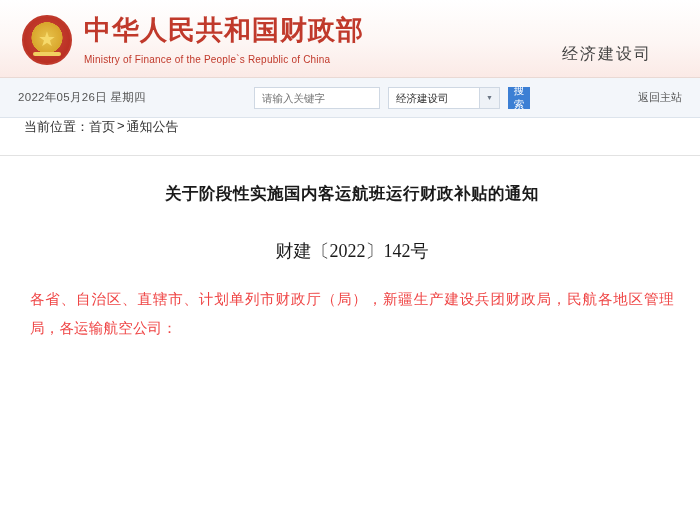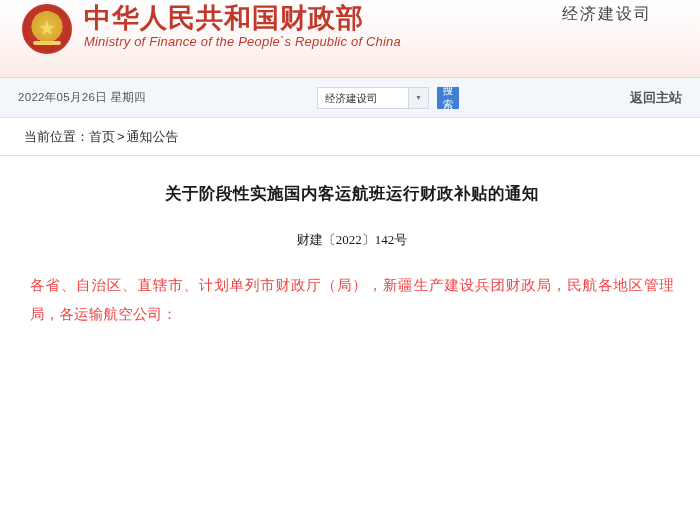--- a/index.html
+++ b/index.html
@@ -16,22 +16,22 @@
     background: #fff;
   }
 
   
   .banner {
     position: relative;
     height: 78px;
     background: linear-gradient(180deg, #ffffff 0%, #fdf6f4 55%, #fbeae6 100%);
     border-bottom: 1px solid #e9d9d4;
     display: flex;
-    align-items: flex-start;
-    padding: 4px 22px;
+    align-items: flex-end;
+    padding: 12px 22px;
   }
   .emblem {
     width: 50px; height: 50px;
     border-radius: 50%;
     background: radial-gradient(circle at 50% 45%, #e7c24c 0%, #d9a62c 45%, #c0392b 46%, #b3241a 100%);
     border: 2px solid #c0392b;
     position: relative;
     flex: 0 0 auto;
     margin-right: 12px;
   }
@@ -57,24 +57,23 @@
   .title-cn {
     color: #c0392b;
     font-size: 27px;
     font-weight: bold;
     letter-spacing: 1px;
     line-height: 1.1;
     font-family: "Liberation Serif", serif;
   }
   .title-en {
     color: #c0392b;
-    font-size: 13px;
-    margin-top: 0;
+    font-size: 10px;
+    margin-top: 8px;
     letter-spacing: .2px;
-    font-style: italic;
   }
   .banner-right {
     margin-left: auto;
     color: #444;
     font-size: 16px;
     letter-spacing: 2px;
     padding-right: 26px;
   }
 
   
@@ -131,32 +130,31 @@
     width: 22px; height: 22px;
     background: #3c7fd4;
     color: #fff;
     font-size: 10.5px;
     border: none;
     display: flex; align-items: center; justify-content: center;
     cursor: pointer;
     font-family: "Liberation Sans", sans-serif;
   }
   .nav-right {
-    font-size: 13px;
+    font-size: 11px;
     color: #555;
     white-space: nowrap;
-    font-weight: bold;
   }
 
   
   .crumb-wrap {
     height: 38px;
     border-bottom: 1px solid #e2e2e2;
     display: flex;
-    align-items: center;
+    align-items: flex-start;
     padding: 0 24px;
     font-size: 13px;
     color: #333;
   }
   .crumb-sep { margin: 0 2px; }
   .crumb-link { color: #333; text-decoration: none; }
 
   
   .doc {
     padding: 26px 26px 0 30px;
@@ -165,23 +163,23 @@
     text-align: center;
     font-size: 16.5px;
     font-weight: bold;
     color: #1a1a1a;
     font-family: "Liberation Serif", serif;
     letter-spacing: .5px;
     line-height: 1.5;
   }
   .doc-number {
     text-align: center;
-    font-size: 13px;
+    font-size: 18px;
     color: #1a1a1a;
-    margin-top: 24px;
+    margin-top: 32px;
     font-family: "Liberation Serif", serif;
   }
   .doc-p {
     font-size: 14.5px;
     color: #ef4444;
     line-height: 2.0;
     margin-top: 22px;
     text-align: justify;
     font-family: "Liberation Serif", serif;
     letter-spacing: .2px;
@@ -198,20 +196,21 @@
     <div class="titles">
       <div class="title-cn">中华人民共和国财政部</div>
       <div class="title-en">Ministry of Finance of the People`s Republic of China</div>
     </div>
     <div class="banner-right">经济建设司</div>
   </div>
 
   <div class="navbar">
     <div class="nav-date">2022年05月26日 星期四</div>
     <div class="nav-center">
+      <input class="search-input" type="text" placeholder="请输入关键字" style="">
       <div class="select-box">
         <span>经济建设司</span>
         <span class="caret">▼</span>
       </div>
       <button class="search-btn">搜索</button>
     </div>
     <div class="nav-right">返回主站</div>
   </div>
 
   <div class="crumb-wrap">

